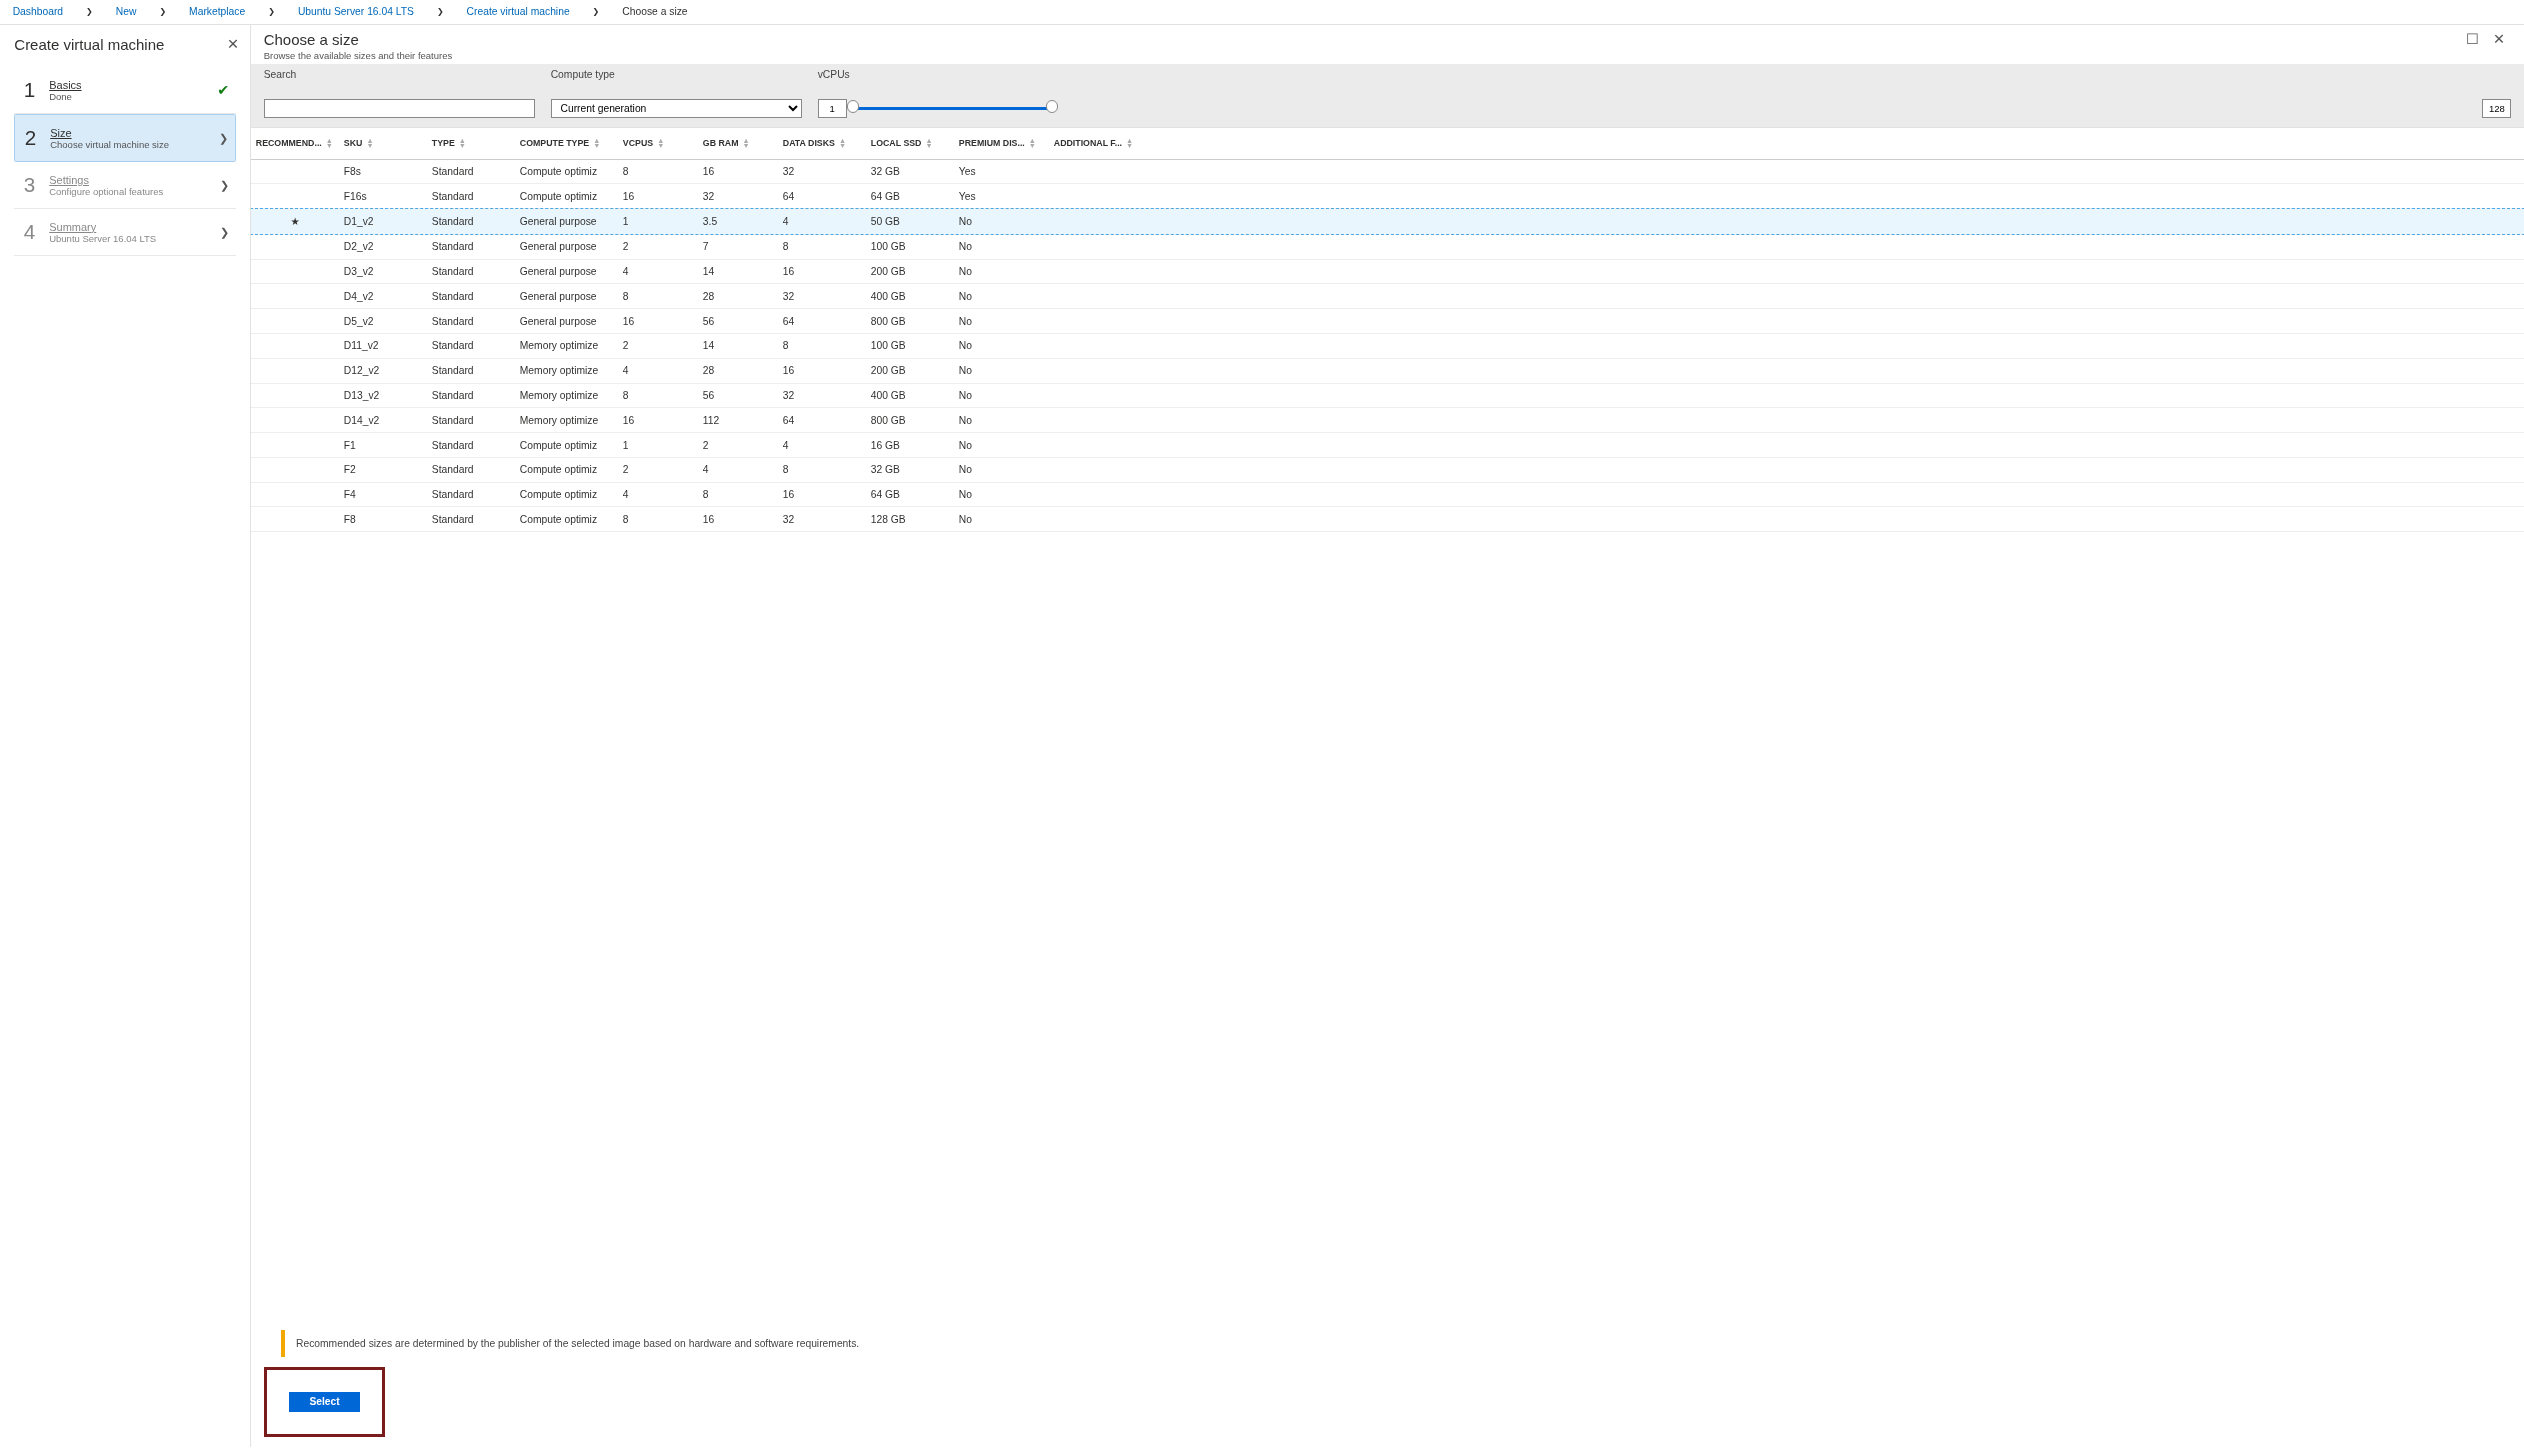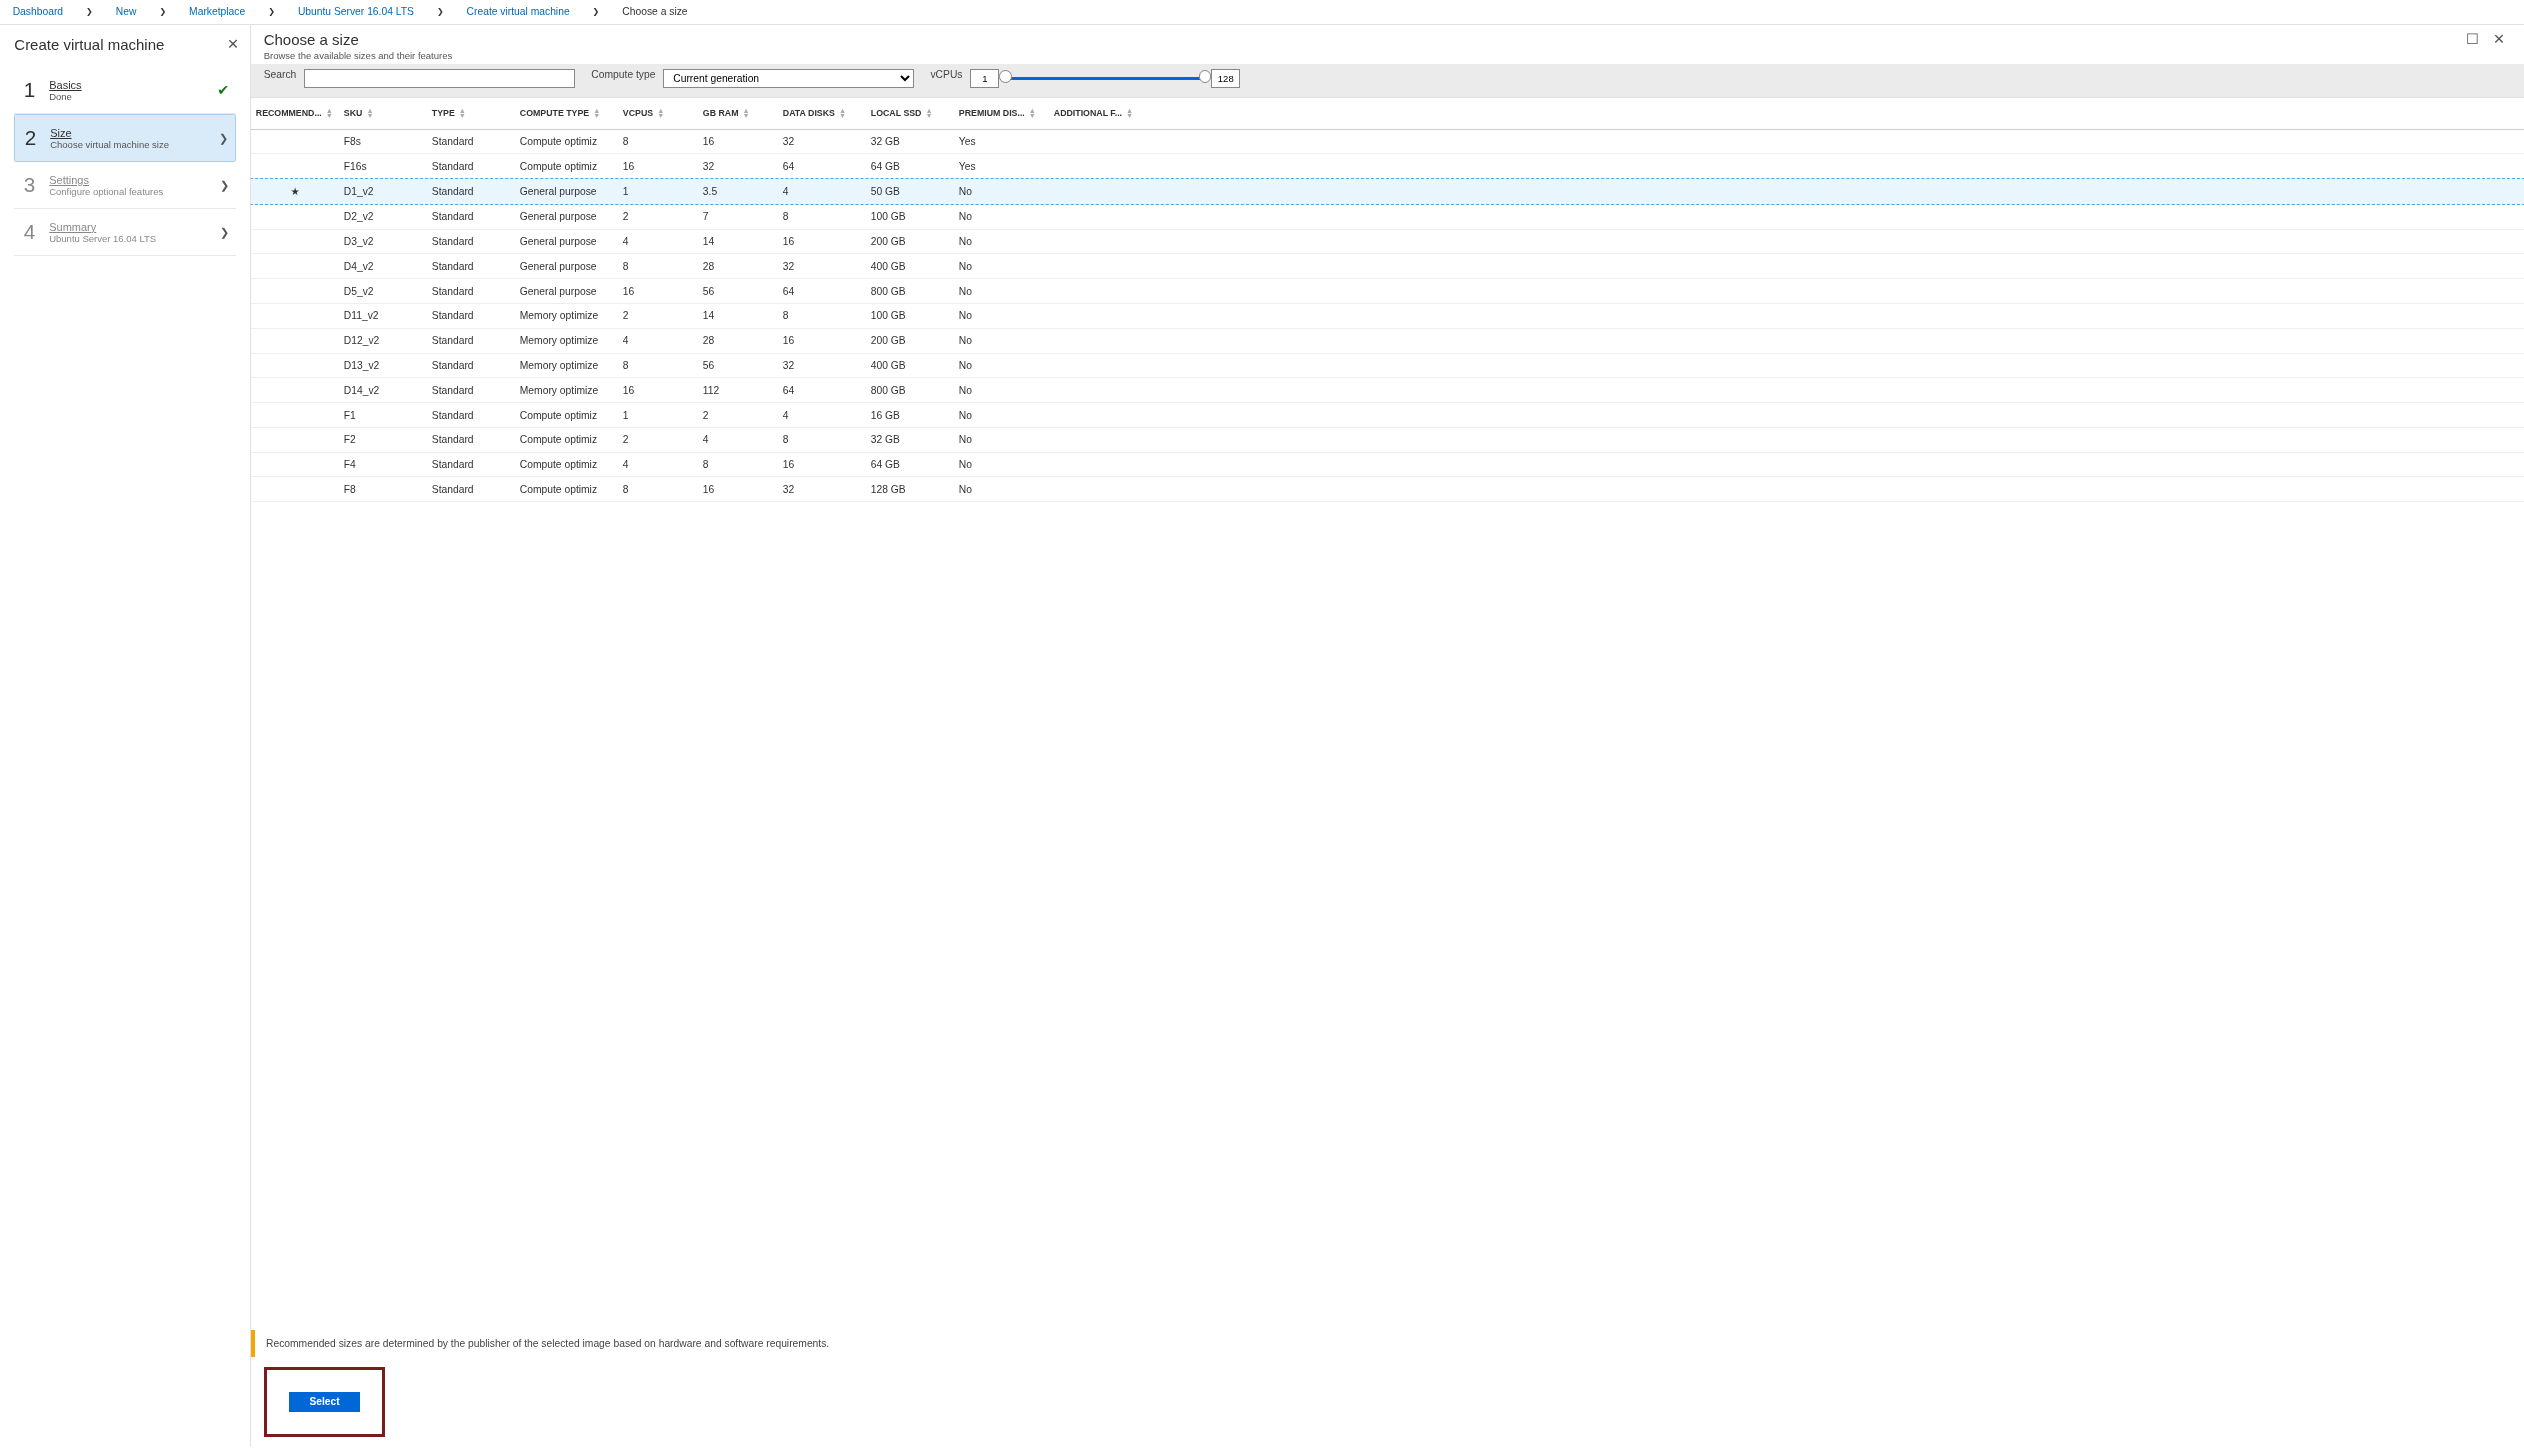--- a/index.html
+++ b/index.html
@@ -96,21 +96,21 @@
   .right-icons { display: flex; gap: 14.3px; font-size: 14.3px; color: #555; }
   .right-icons span { cursor: pointer; }
 
   .filter-bar {
     background: #ebebeb;
     display: flex;
     gap: 16px;
     padding: 4.8px 12.7px 9.5px 12.7px;
     align-items: flex-end;
   }
-  .filter-group { display: flex; flex-direction: row; gap: 8px; }
+  .filter-group { display: flex; flex-direction: column; gap: 19px; }
   .filter-group label { font-size: 10.3px; color: #444; }
   .search-input {
     width: 271px;
     height: 19px;
     border: 0.8px solid #888;
     padding: 1.6px 4.8px;
     font-size: 9.5px;
     background: #fff;
   }
   .compute-select {
@@ -193,20 +193,21 @@
     background: #eaf6fd;
     outline: 0.8px dashed #4aa8e4;
     outline-offset: -0.8px;
   }
   .rec-star { text-align: center; }
 
   .footer-note {
     display: flex;
     align-items: stretch;
     margin-top: 3.2px;
+    margin-left: 30px;
   }
   .note-bar {
     width: 4px;
     background: #f2a800;
   }
   .note-text {
     padding: 8px 11px;
     font-size: 10.3px;
     color: #444;
   }

